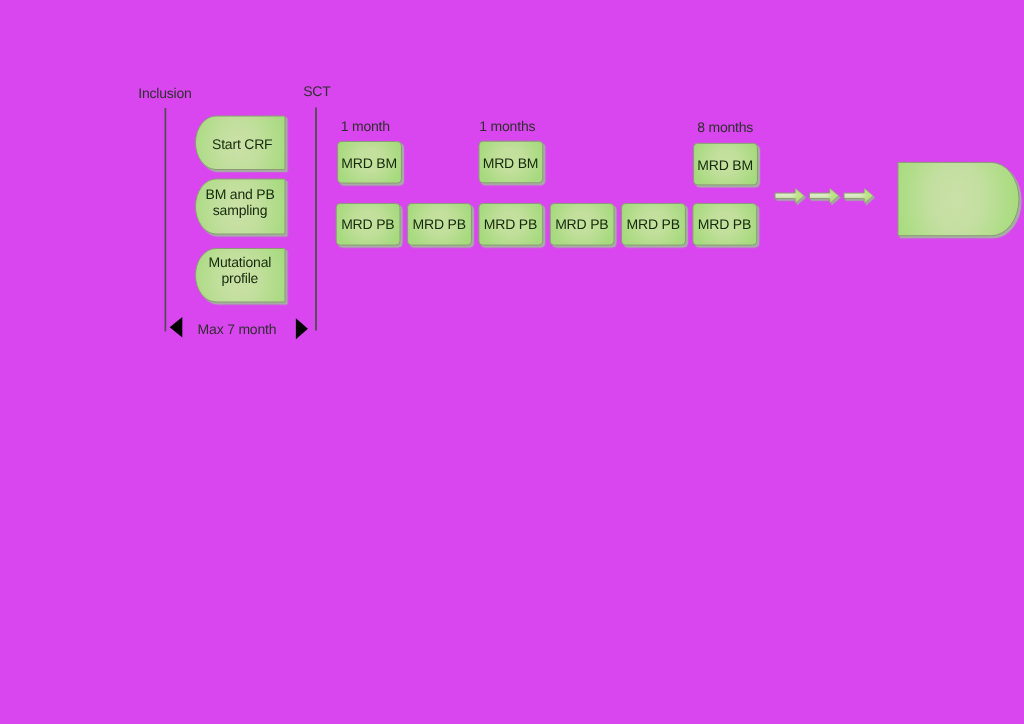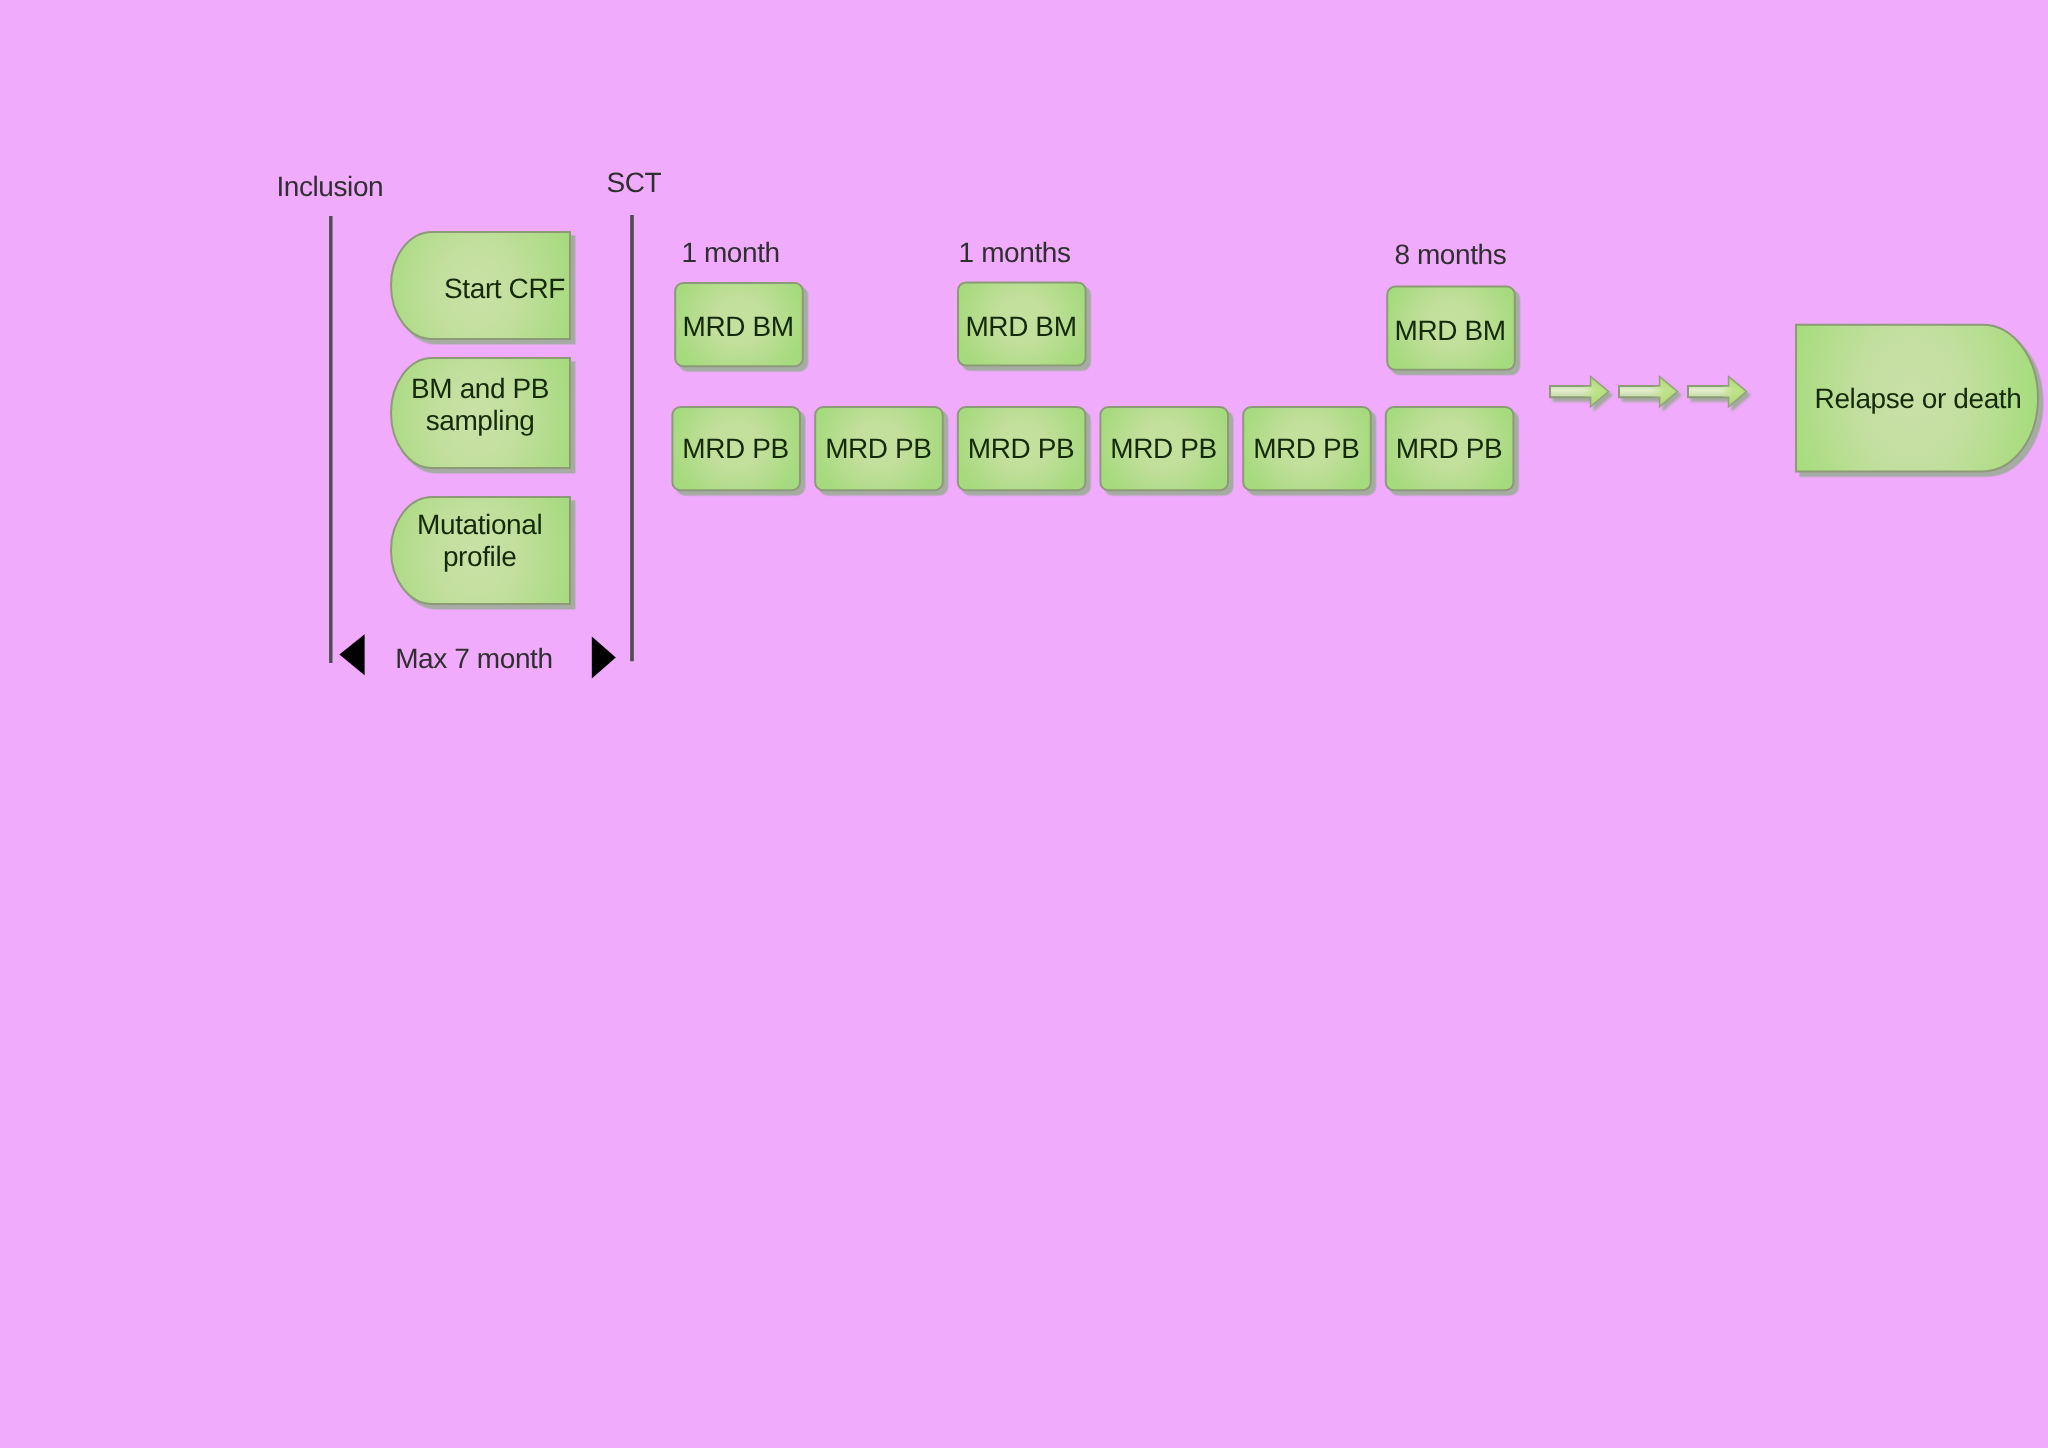--- a/index.html
+++ b/index.html
@@ -1,20 +1,20 @@
 <!DOCTYPE html>
 <html><head>
 <meta charset="utf-8">
 <title>Study timeline</title>
 <style>
   html,body{margin:0;padding:0;background:#ffffff;}
   body{width:1024px;height:724px;overflow:hidden;
        font-family:"Liberation Sans",sans-serif;
        -webkit-font-smoothing:antialiased;text-rendering:geometricPrecision;}
-  #stage{position:relative;width:1024px;height:724px;background:#f0abfc;}
+  #stage{position:relative;width:1024px;height:724px;background:#d946ef;}
   svg.layer{position:absolute;left:0;top:0;width:1024px;height:724px;display:block;}
   #texts{position:absolute;left:0;top:0;width:1024px;height:724px;}
   .tl{position:absolute;color:#2f2f2f;font-size:14px;line-height:15px;
       white-space:nowrap;letter-spacing:-0.2px;}
   .bt{position:absolute;color:#152a0b;font-size:14px;line-height:16px;
       text-align:center;letter-spacing:-0.2px;white-space:pre-line;
       display:flex;align-items:center;justify-content:center;}
 </style>
 </head>
 <body>
@@ -96,32 +96,31 @@
 
   <div id="texts">
     <div class="tl" style="left:138.2px;top:86.0px">Inclusion</div>
     <div class="tl" style="left:303.2px;top:84.3px">SCT</div>
     <div class="tl" style="left:197.6px;top:322.3px">Max 7 month</div>
 
     <div class="tl" style="left:340.7px;top:119.2px">1 month</div>
     <div class="tl" style="left:479.3px;top:118.5px">1 months</div>
     <div class="tl" style="left:697.2px;top:119.5px">8 months</div>
 
-    <div class="bt" style="left:208px;top:116.3px;width:88.5px;height:55px">Start CRF</div>
+    <div class="bt" style="left:198px;top:116.3px;width:88.5px;height:55px">Start CRF</div>
     <div class="bt" style="left:195.8px;top:179.8px;width:88.5px;height:44px">BM and PB
 sampling</div>
     <div class="bt" style="left:195.6px;top:249.6px;width:88.5px;height:41px">Mutational
 profile</div>
 
     <div class="bt" style="left:337.2px;top:142.5px;width:63.8px;height:41.6px">MRD BM</div>
     <div class="bt" style="left:478.6px;top:142.2px;width:63.8px;height:41.6px">MRD BM</div>
     <div class="bt" style="left:693.2px;top:144.3px;width:63.8px;height:41.6px">MRD BM</div>
 
     <div class="bt" style="left:335.9px;top:203.6px;width:63.8px;height:41.6px">MRD PB</div>
     <div class="bt" style="left:407.3px;top:203.6px;width:63.8px;height:41.6px">MRD PB</div>
     <div class="bt" style="left:478.6px;top:203.6px;width:63.8px;height:41.6px">MRD PB</div>
     <div class="bt" style="left:549.9px;top:203.6px;width:63.8px;height:41.6px">MRD PB</div>
     <div class="bt" style="left:621.3px;top:203.6px;width:63.8px;height:41.6px">MRD PB</div>
     <div class="bt" style="left:692.6px;top:203.6px;width:63.8px;height:41.6px">MRD PB</div>
 
-    <div class="bt" style="left:898.5px;top:162.1px;width:121px;height:73.3px">Relapse or death</div>
   </div>
 </div>
 
 </body></html>

